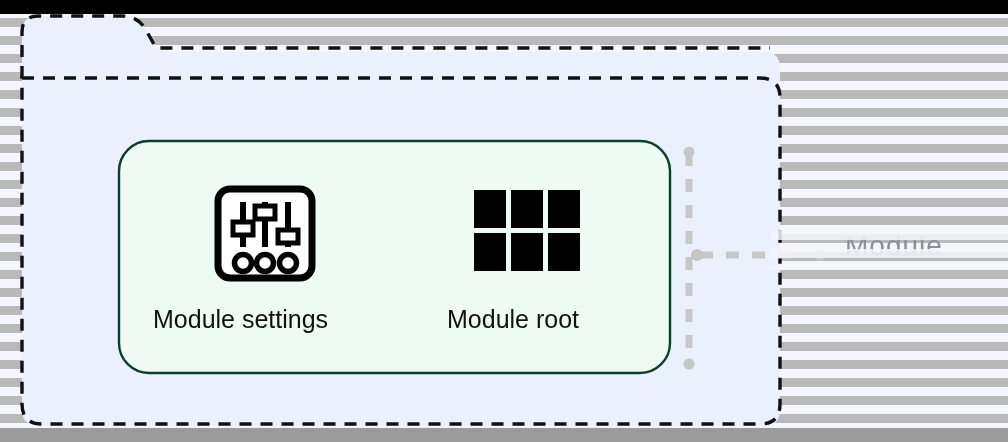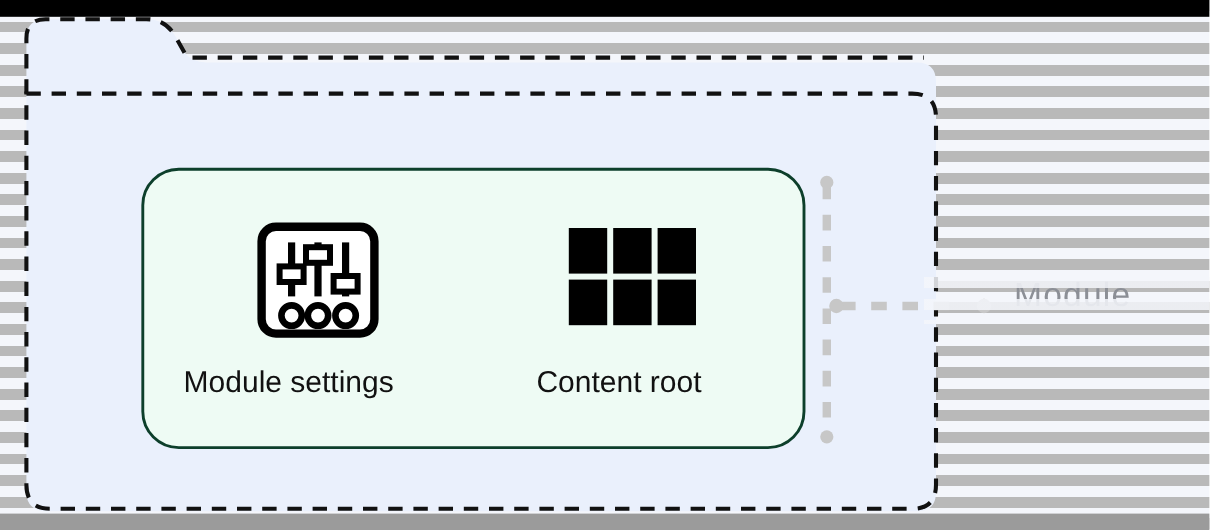--- a/index.html
+++ b/index.html
@@ -142,20 +142,20 @@
       <circle cx="689" cy="364" r="5.5" fill="#c7c7c7"></circle>
 
       <line x1="700" y1="255" x2="800" y2="255" stroke="#c7c7c7" stroke-width="7" stroke-dasharray="13 13" stroke-linecap="butt"></line>
       <circle cx="697" cy="255" r="6" fill="#c7c7c7"></circle>
       <circle cx="820" cy="255" r="6" fill="#c8c8c8"></circle>
     </g>
   </svg>
 
   <div class="lbl" id="lbl-settings">Module settings</div>
 
-  <div class="lbl" id="lbl-content">Content root</div>
+  <div class="lbl" id="lbl-content">Module root</div>
 
   <div id="module-wrap">
     <span id="module-text">Module</span>
   </div>
   <div id="module-stripes"></div>
 
 </div>
 
 </body></html>

